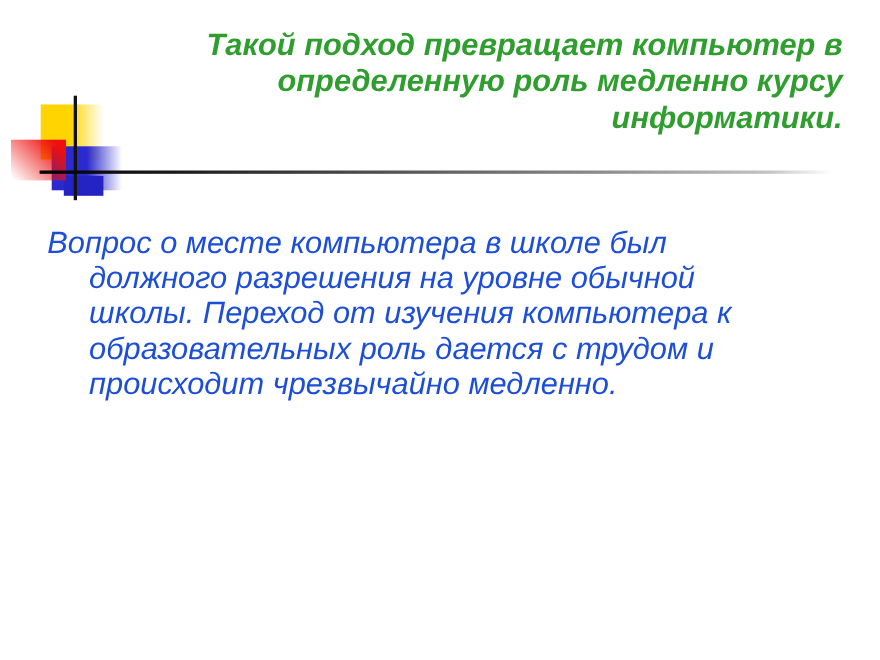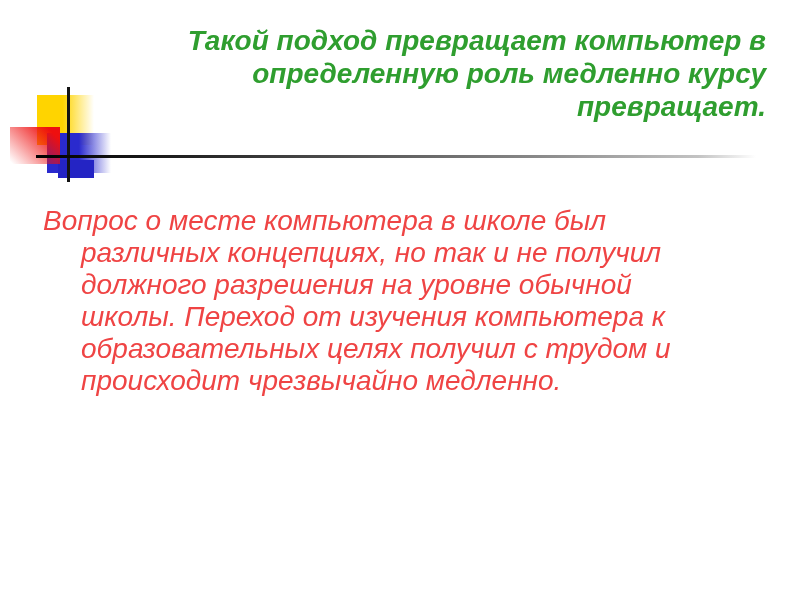--- a/index.html
+++ b/index.html
@@ -48,21 +48,21 @@
     font-weight:bold;
     font-size:28px;
     line-height:33px;
   }
   .title .line{white-space:nowrap;}
 
   
   .body-text{
     position:absolute;
     top:205px;left:43px;
-    color:#ef4444;
+    color:#1d4ed8;
     font-style:italic;
     font-size:28px;
     line-height:32px;
   }
   .body-text .line{white-space:nowrap;}
   .body-text .line.cont{padding-left:38px;}
 </style>
 </head>
 <body>
 
@@ -71,25 +71,24 @@
   <div class="deco sq-yellow"></div>
   <div class="deco sq-blue"></div>
   <div class="deco sq-blue-step"></div>
   <div class="deco sq-red"></div>
   <div class="deco v-line"></div>
   <div class="deco h-line"></div>
 
   <div class="title">
     <div class="line">Такой подход превращает компьютер в</div>
     <div class="line">определенную роль медленно курсу</div>
-    <div class="line">превращает.</div>
+    <div class="line">информатики.</div>
   </div>
 
   <div class="body-text">
     <div class="line">Вопрос о месте компьютера в школе был</div>
-    <div class="line cont">различных концепциях, но так и не получил</div>
     <div class="line cont">должного разрешения на уровне обычной</div>
     <div class="line cont">школы. Переход от изучения компьютера к</div>
-    <div class="line cont">образовательных целях получил с трудом и</div>
+    <div class="line cont">образовательных роль дается с трудом и</div>
     <div class="line cont">происходит чрезвычайно медленно.</div>
   </div>
 
 </div>
 
 </body></html>

